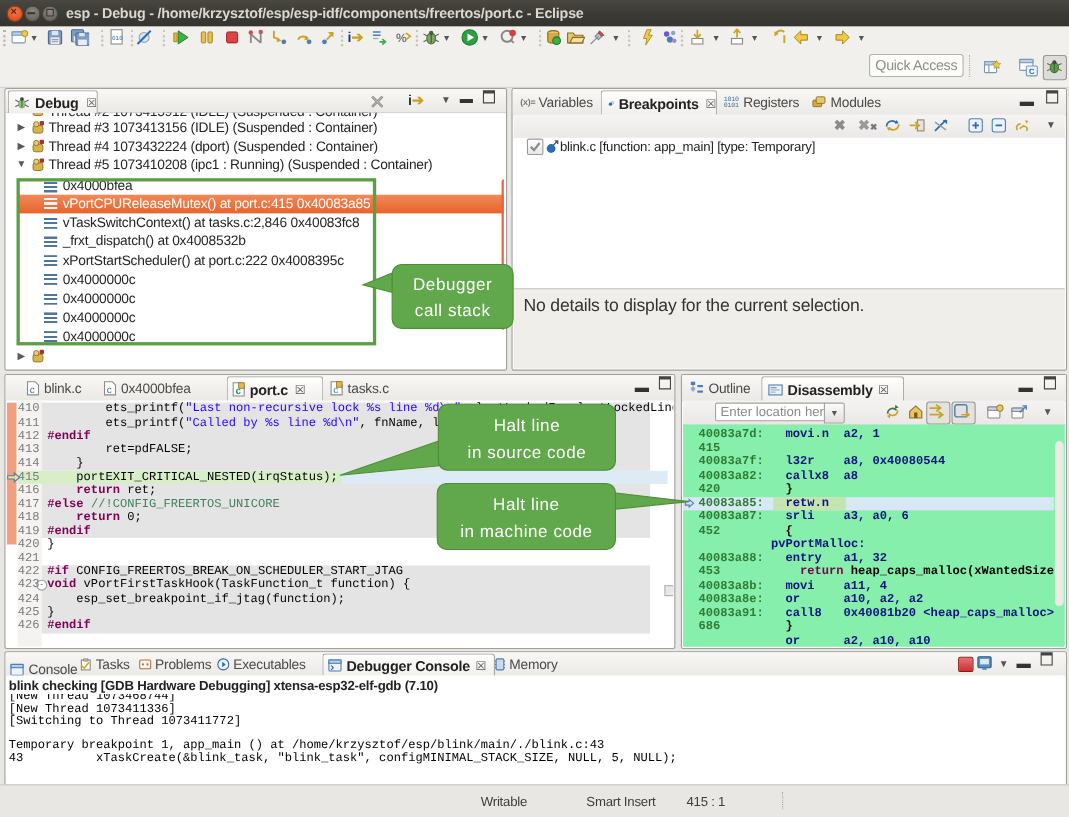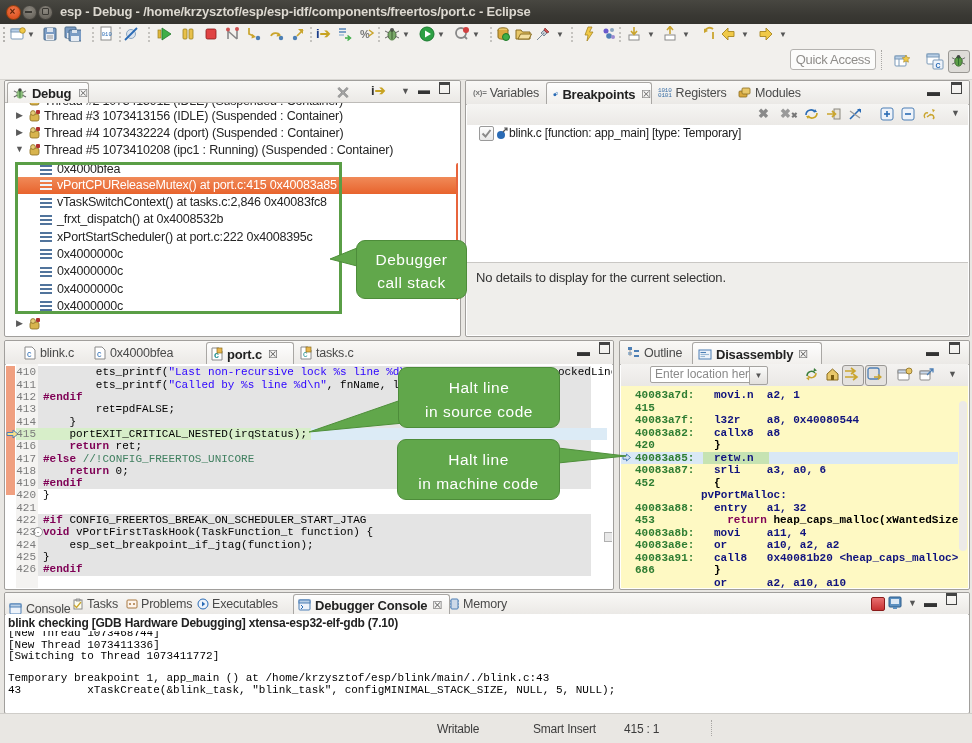--- a/index.html
+++ b/index.html
@@ -389,21 +389,21 @@
         </svg>
       </div>
     <svg class="abs" style="left:29px;top:2px;" width="13" height="13" viewBox="0 0 13 13">
         <circle cx="5" cy="8" r="4" fill="#2a6bb5"></circle>
         <path d="M7 5 L11 1 M8.2 1 H11 V3.8" fill="none" stroke="#555" stroke-width="1.2"></path>
       </svg>
     <div class="abs" style="left:42px;top:1px;font-size:12px;letter-spacing:-0.2px;color:#222;">blink.c [function: app_main] [type: Temporary]</div>
   </div>
 
   <div class="abs" style="left:1px;top:181px;width:501px;height:72px;background:#efeeeb;border-top:1px solid #c9c7c4;">
-    <div class="abs" style="left:9px;top:7px;font-size:13px;letter-spacing:-0.2px;color:#333;">No details to display for the current selection.</div>
+    <div class="abs" style="left:9px;top:7px;font-size:16px;letter-spacing:-0.2px;color:#333;">No details to display for the current selection.</div>
   </div>
 </div>
 <div class="panel" id="editorPanel" style="left:4px;top:340px;width:608px;height:248px;">
   <div class="tabbar">
     <div class="tab" style="left:14px;width:72px;">
       <svg style="margin-left:5px;" width="12" height="14" viewBox="0 0 12 14">
           <path d="M1 1 h7 l3 3 v9 h-10z" fill="#fff" stroke="#8a8a8a"></path>
           <text x="3" y="11" font-size="9" fill="#2a6bb5" font-family="Liberation Sans">c</text>
         </svg>
       <span style="margin-left:4px;">blink.c</span>
@@ -578,21 +578,21 @@
         <rect x="1" y="3" width="11" height="3" fill="#c9d9ec" stroke="#8a8a8a"></rect>
         <circle cx="12" cy="4" r="3" fill="#e8c76a" stroke="#8a6d1f" stroke-width="0.8"></circle>
       </svg>
     <svg class="abs" style="left:298px;top:3px;" width="16" height="15" viewBox="0 0 16 15">
         <rect x="1" y="4" width="10" height="9" rx="1" fill="#fff" stroke="#8a8a8a"></rect>
         <rect x="1" y="4" width="10" height="3" fill="#c9d9ec" stroke="#8a8a8a"></rect>
         <path d="M8 8 L14 2 M10.5 2 H14 V5.5" fill="none" stroke="#4d7fb5" stroke-width="1.3"></path>
       </svg>
     <div class="abs" style="left:327px;top:5px;font-size:9px;color:#555;">▼</div>
   </div>
-  <div class="abs" style="left:1px;top:45px;width:347px;height:202px;background:#fef9c3;overflow:hidden;" id="disasmBody">
+  <div class="abs" style="left:1px;top:45px;width:347px;height:202px;background:#86efac;overflow:hidden;" id="disasmBody">
 
     <div class="abs" style="left:0;top:65.5px;width:337px;height:12.5px;background:#d9e8f5;"></div>
     <div class="abs" style="left:82px;top:65.5px;width:66px;height:12.5px;background:#c6e3b2;"></div>
     <svg class="abs" style="left:1px;top:67px;" width="10" height="9" viewBox="0 0 10 9">
         <path d="M1 2.8 h3.5 V1 l4 3.5 -4 3.5 V6.2 h-3.5z" fill="#cfe0f0" stroke="#4d7fb5" stroke-width="1"></path>
       </svg>
     <div class="dl" style="top:3px;"><span class="da">40083a7d:</span><span class="dm">movi.n  a2, 1</span></div>
     <div class="dl" style="top:15.5px;"><span class="da">415</span></div>
     <div class="dl" style="top:28px;"><span class="da">40083a7f:</span><span class="dm">l32r    a8, 0x40080544</span></div>
     <div class="dl" style="top:40.5px;"><span class="da">40083a82:</span><span class="dm">callx8  a8</span></div>

